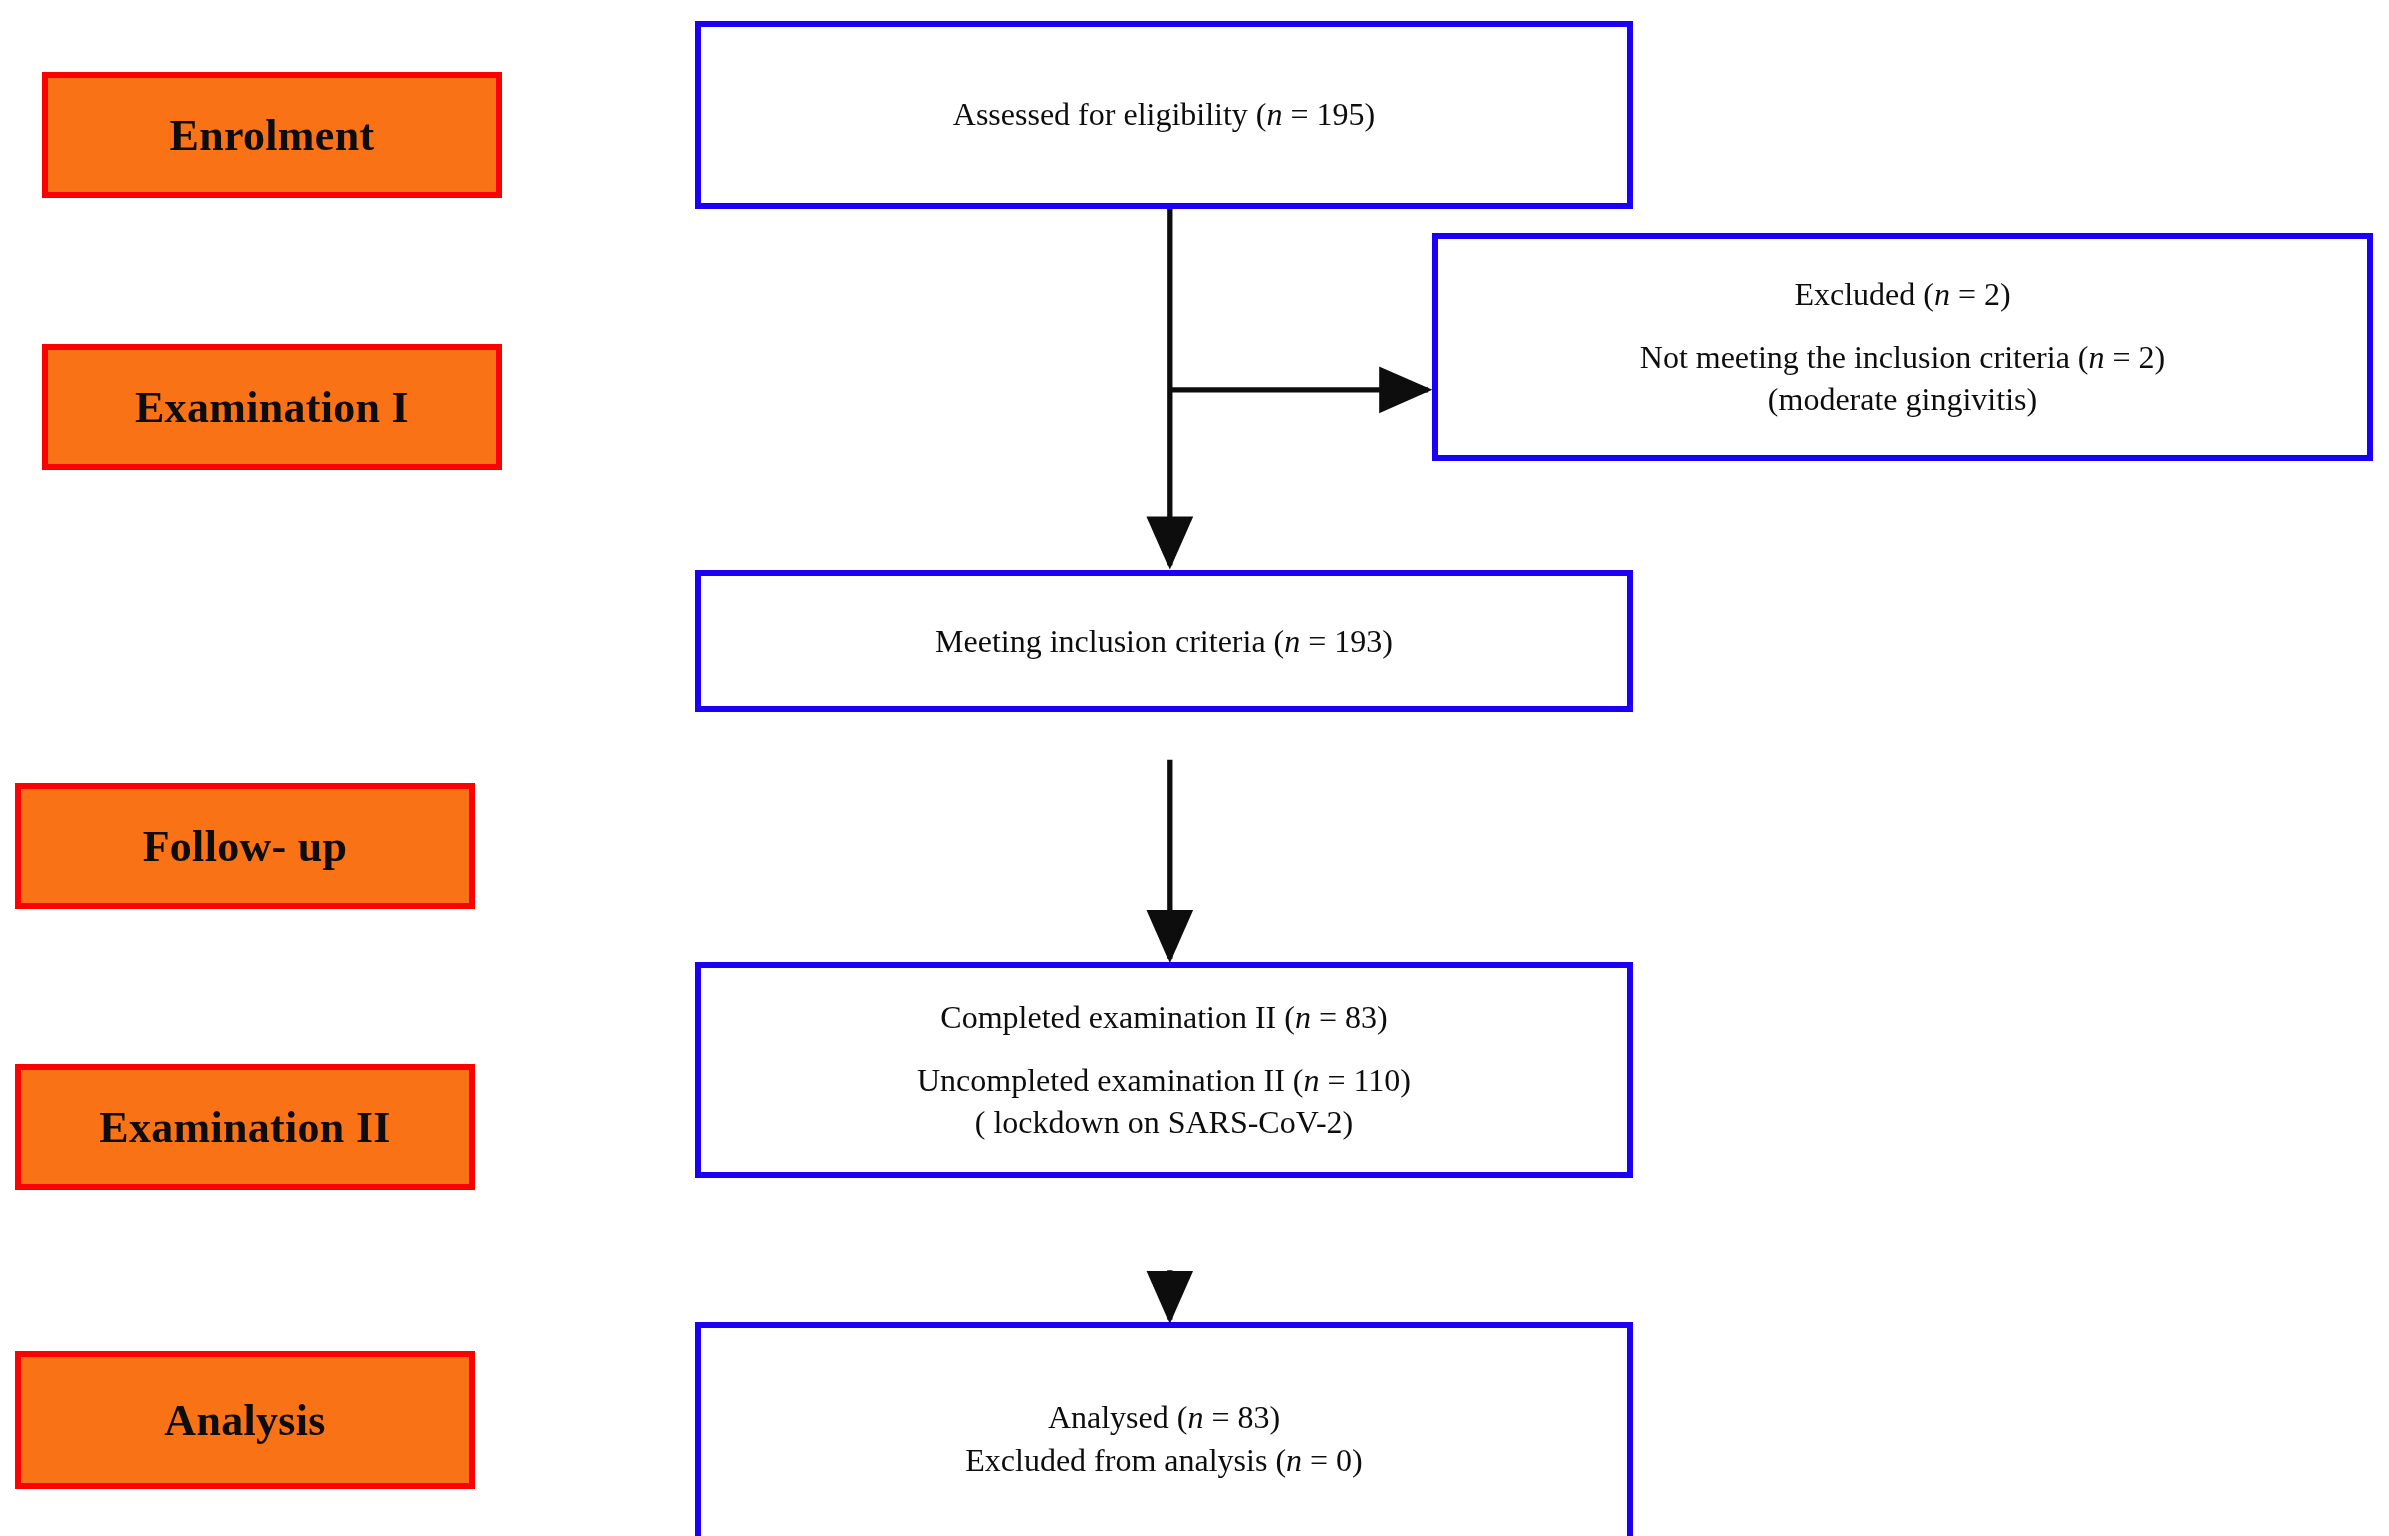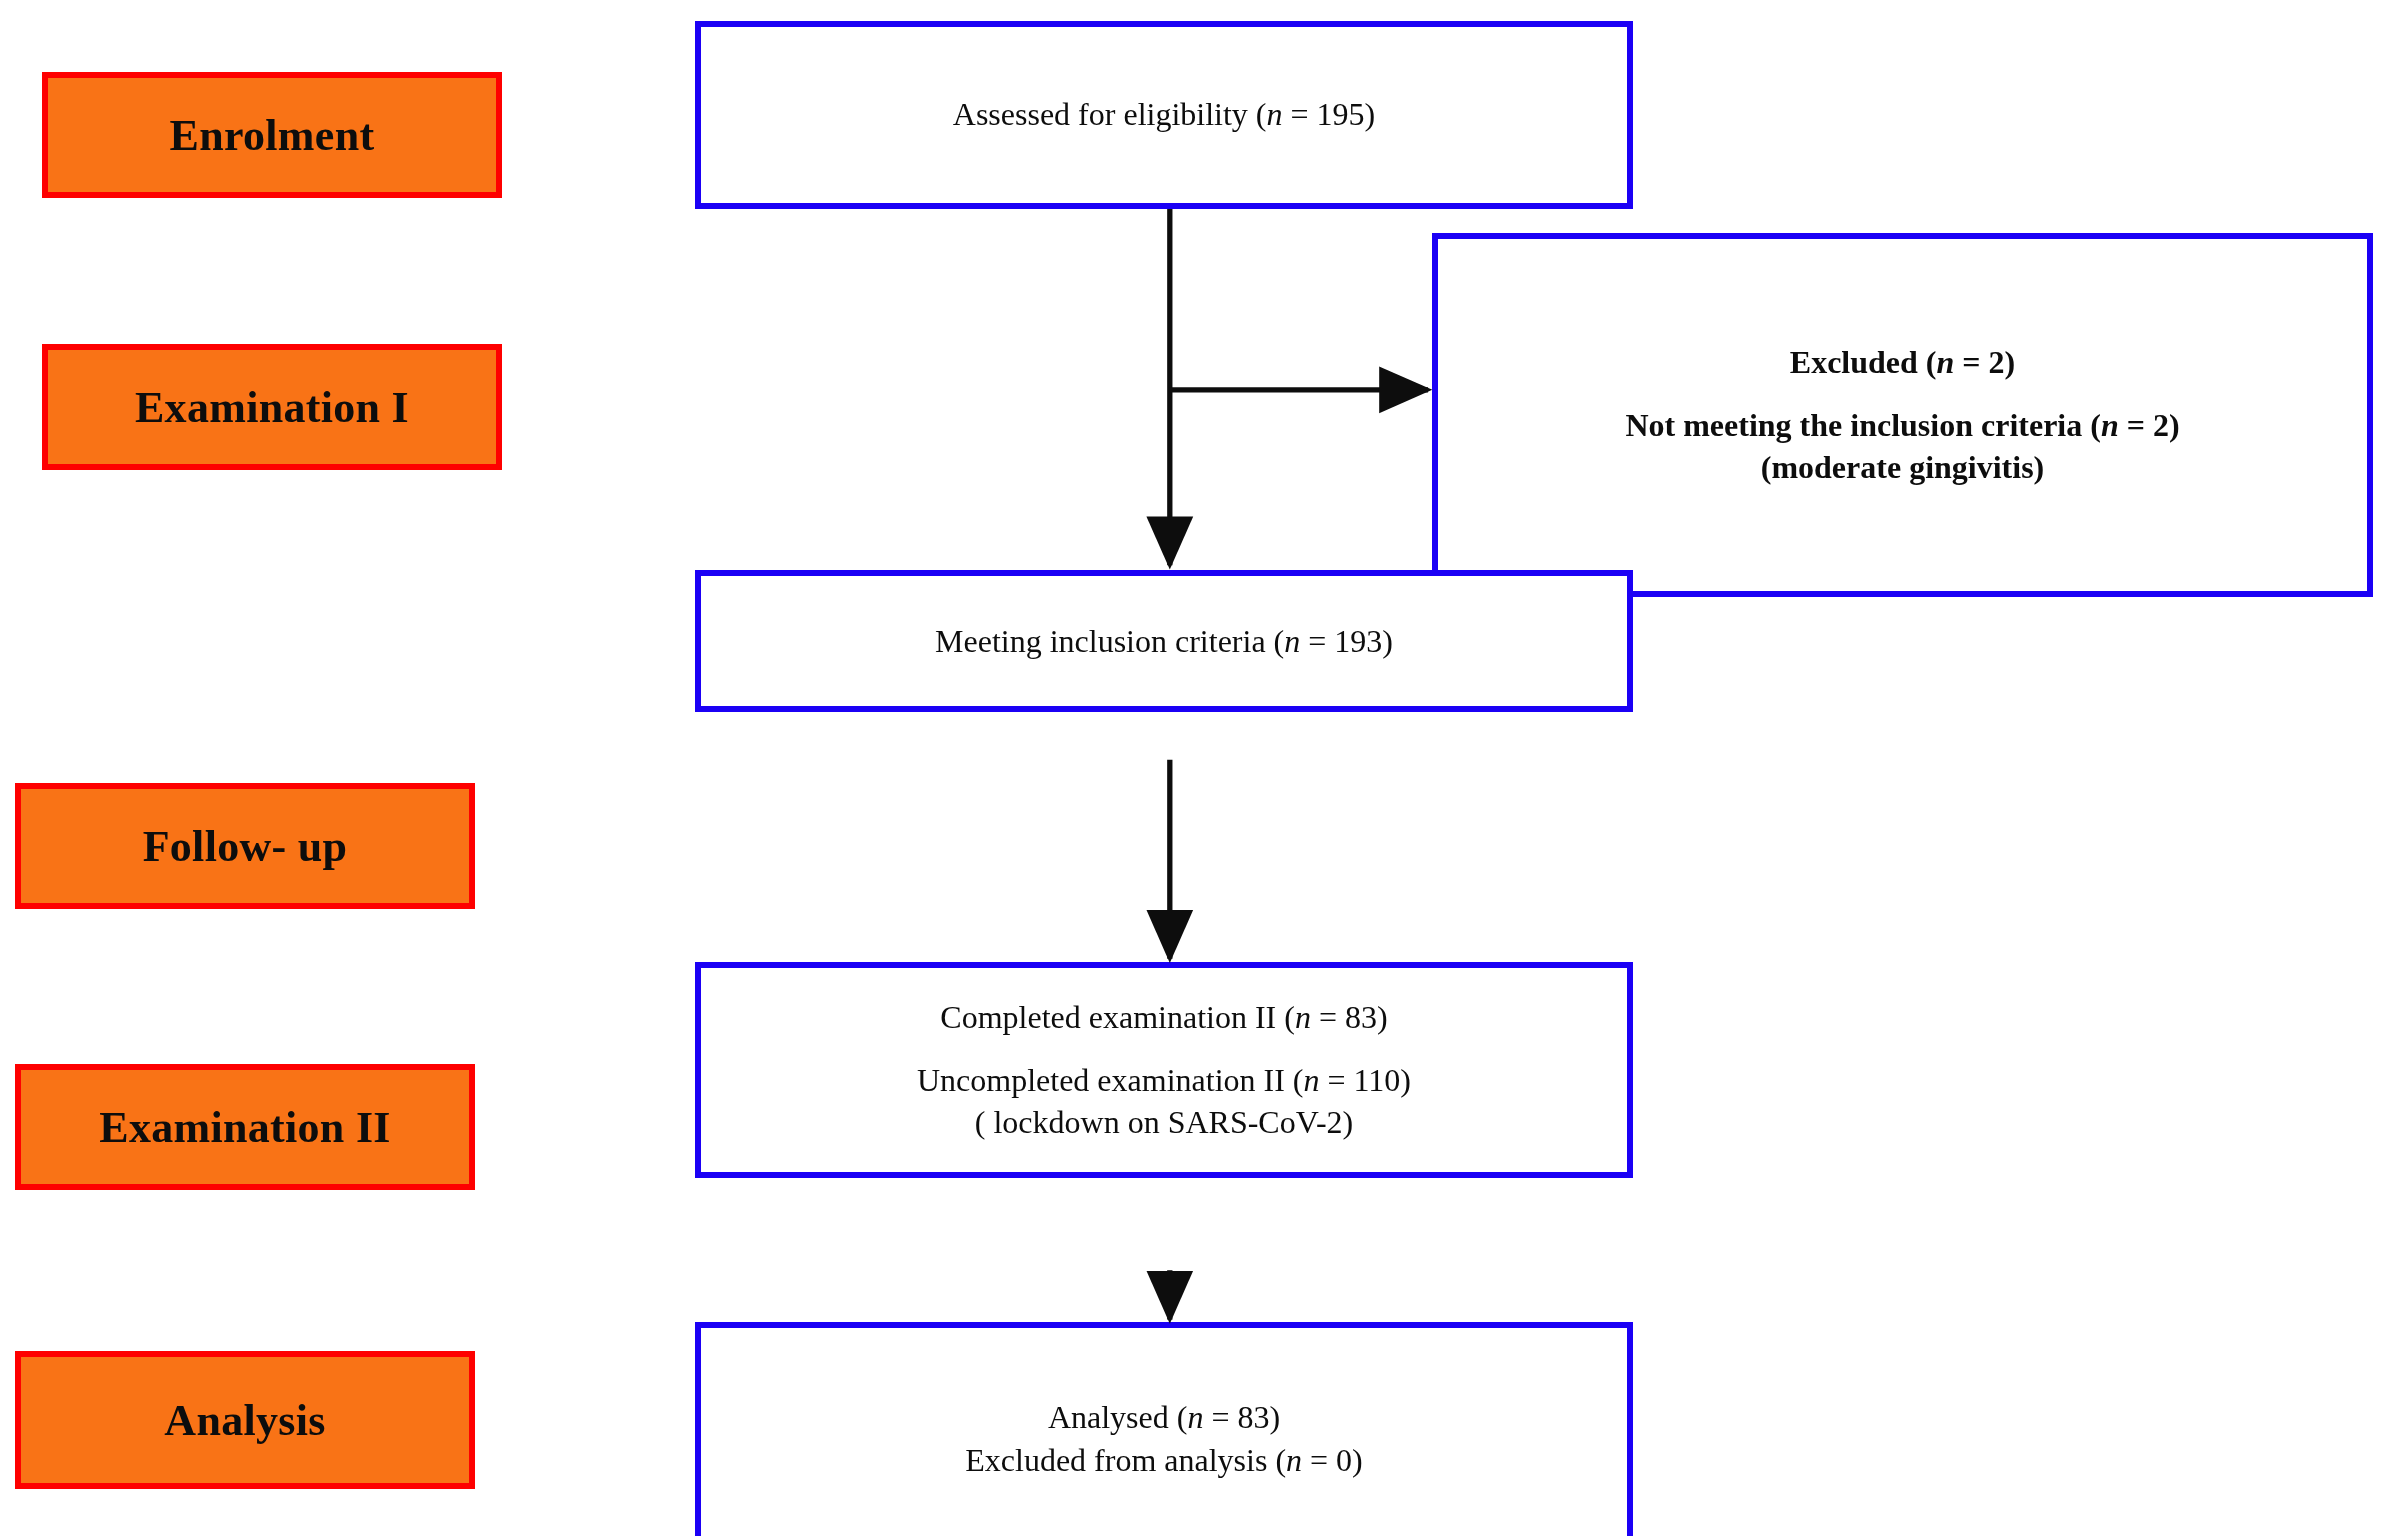--- a/index.html
+++ b/index.html
@@ -84,21 +84,21 @@
   <div class="stage-box" style="left:15px; top:1351px; width:460px; height:138px;">
     <span class="stage-label">Analysis</span>
   </div>
 
   <div class="flow-box" style="left:695px; top:20.5px; width:938px; height:188px;">
     <div class="flow-line">
       <span>Assessed for eligibility (</span><i>n</i><span> = 195)</span>
     </div>
   </div>
 
-  <div class="flow-box" style="left:1432px; top:233px; width:941px; height:364px;font-weight:bold;">
+  <div class="flow-box" style="left:1432px; top:233px; width:941px; height:228px;">
     <div class="flow-line spaced">
       <span>Excluded (</span><i>n</i><span> = 2)</span>
     </div>
     <div class="flow-line">
       <span>Not meeting the inclusion criteria (</span><i>n</i><span> = 2)</span>
     </div>
     <div class="flow-line">
       <span>(moderate gingivitis)</span>
     </div>
   </div>

